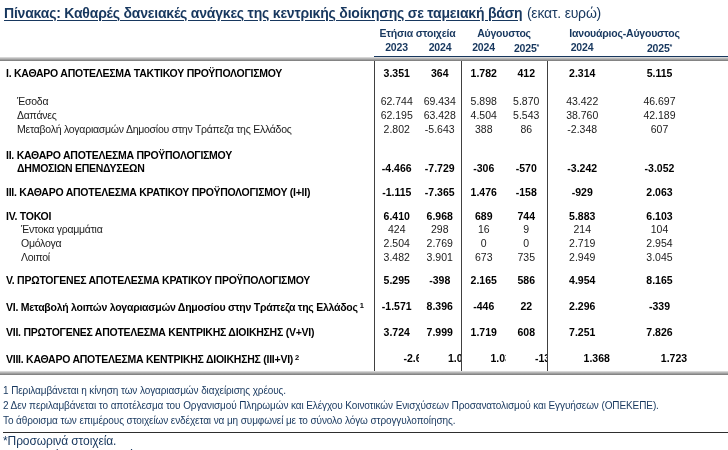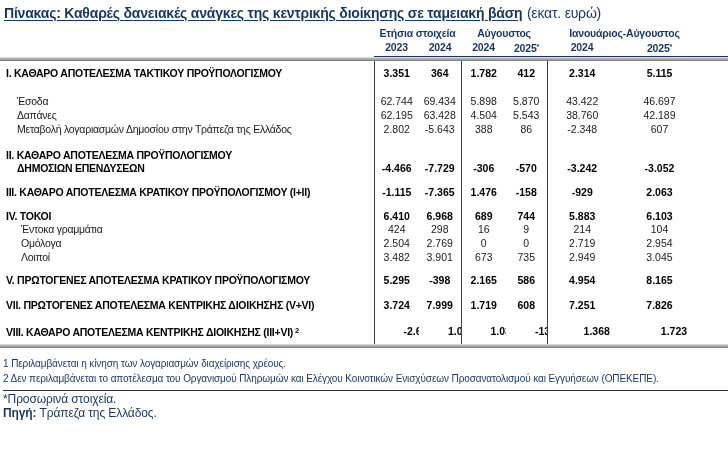--- a/index.html
+++ b/index.html
@@ -237,20 +237,30 @@
       <td class="lbl">V. ΠΡΩΤΟΓΕΝΕΣ ΑΠΟΤΕΛΕΣΜΑ ΚΡΑΤΙΚΟΥ ΠΡΟΫΠΟΛΟΓΙΣΜΟΥ</td>
       <td class="v gl">5.295</td>
       <td class="v">-398</td>
       <td class="v gl">2.165</td>
       <td class="v">586</td>
       <td class="v gl">4.954</td>
       <td class="v">8.165</td>
       <td></td>
     </tr>
 
+    <tr class="bold r-vi">
+      <td class="lbl"><span>VI. Μεταβολή λοιπών λογαριασμών Δημοσίου στην Τράπεζα της Ελλάδος</span><sup class="fnref">1</sup></td>
+      <td class="v gl">-1.571</td>
+      <td class="v">8.396</td>
+      <td class="v gl">-446</td>
+      <td class="v">22</td>
+      <td class="v gl">2.296</td>
+      <td class="v">-339</td>
+      <td></td>
+    </tr>
 
     <tr class="bold r-vii">
       <td class="lbl">VII. ΠΡΩΤΟΓΕΝΕΣ ΑΠΟΤΕΛΕΣΜΑ ΚΕΝΤΡΙΚΗΣ ΔΙΟΙΚΗΣΗΣ (V+VI)</td>
       <td class="v gl">3.724</td>
       <td class="v">7.999</td>
       <td class="v gl">1.719</td>
       <td class="v">608</td>
       <td class="v gl">7.251</td>
       <td class="v">7.826</td>
       <td></td>
@@ -267,20 +277,21 @@
       <td></td>
     </tr>
   </tbody>
     </table>
 
   <div class="rule"></div>
 
   <div class="fn-block">
     <div class="fn">1 Περιλαμβάνεται η κίνηση των λογαριασμών διαχείρισης χρέους.</div>
     <div class="fn">2 Δεν περιλαμβάνεται το αποτέλεσμα του Οργανισμού Πληρωμών και Ελέγχου Κοινοτικών Ενισχύσεων Προσανατολισμού και Εγγυήσεων (ΟΠΕΚΕΠΕ).</div>
+    <div class="fn">Το άθροισμα των επιμέρους στοιχείων ενδέχεται να μη συμφωνεί με το σύνολο λόγω στρογγυλοποίησης.</div>
     <div class="fn-sep"></div>
     <div class="note">*Προσωρινά στοιχεία.</div>
     <div class="note">
       <span class="src-label">Πηγή:</span><span> Τράπεζα της Ελλάδος.</span>
     </div>
   </div>
 
 </div>
 
 </body></html>

